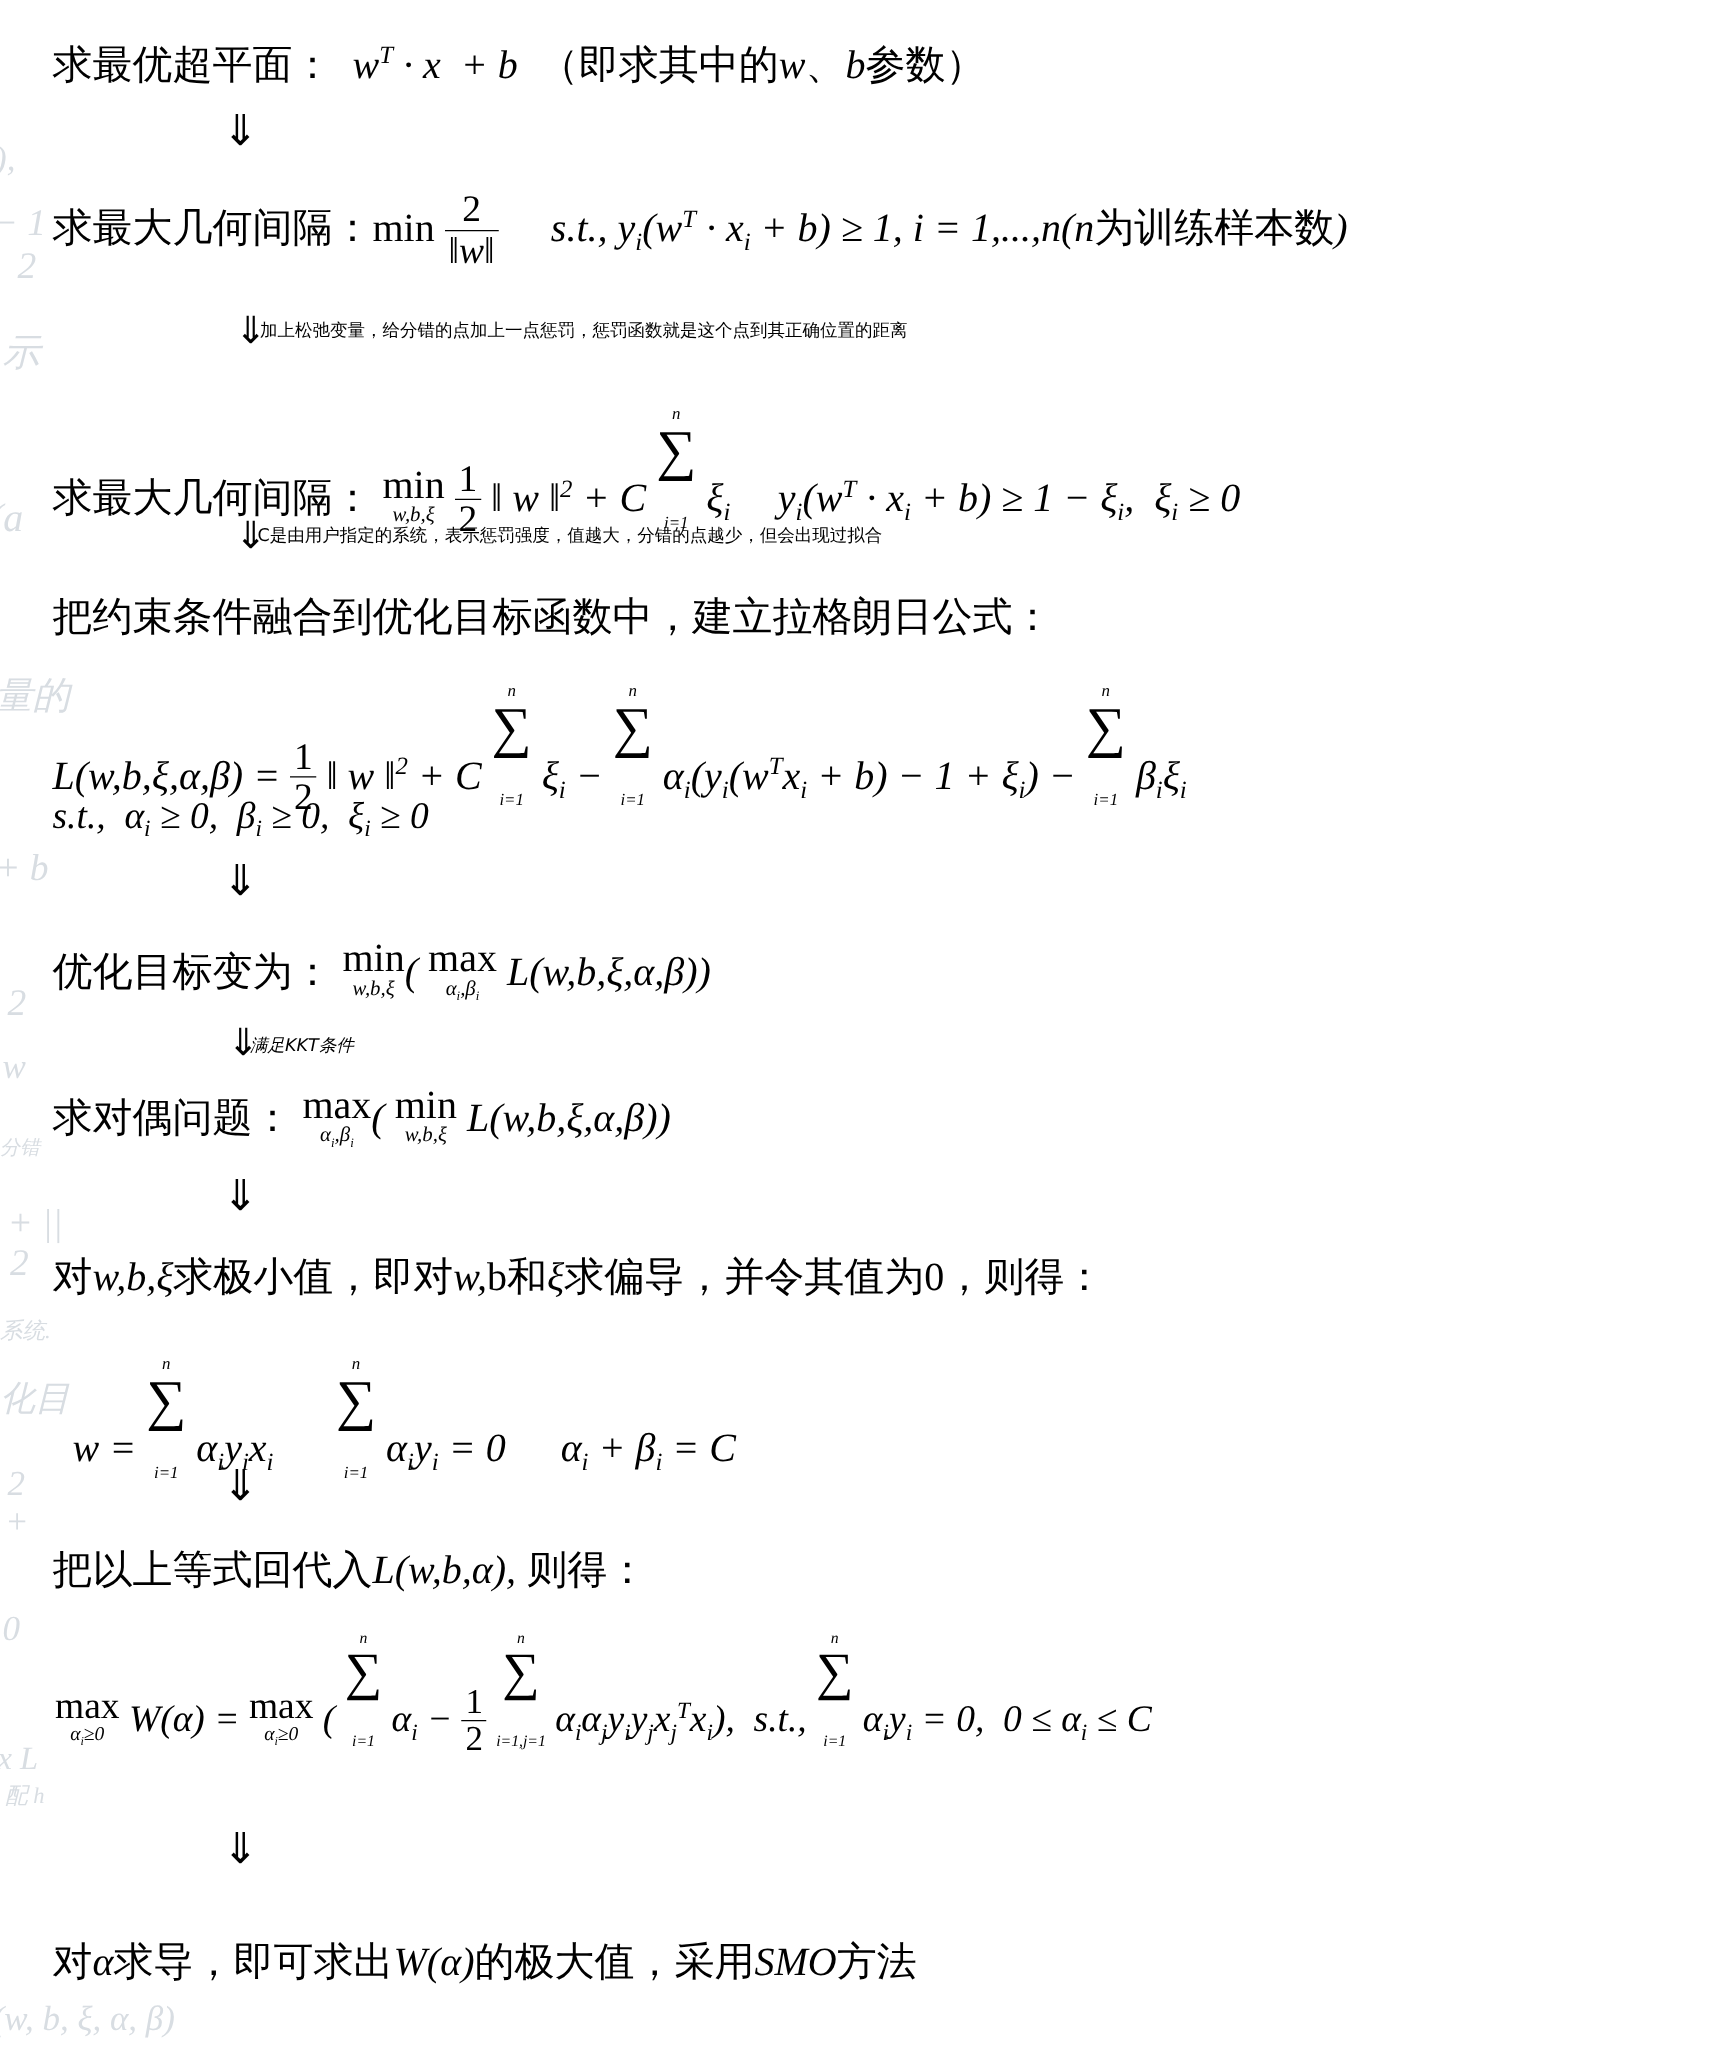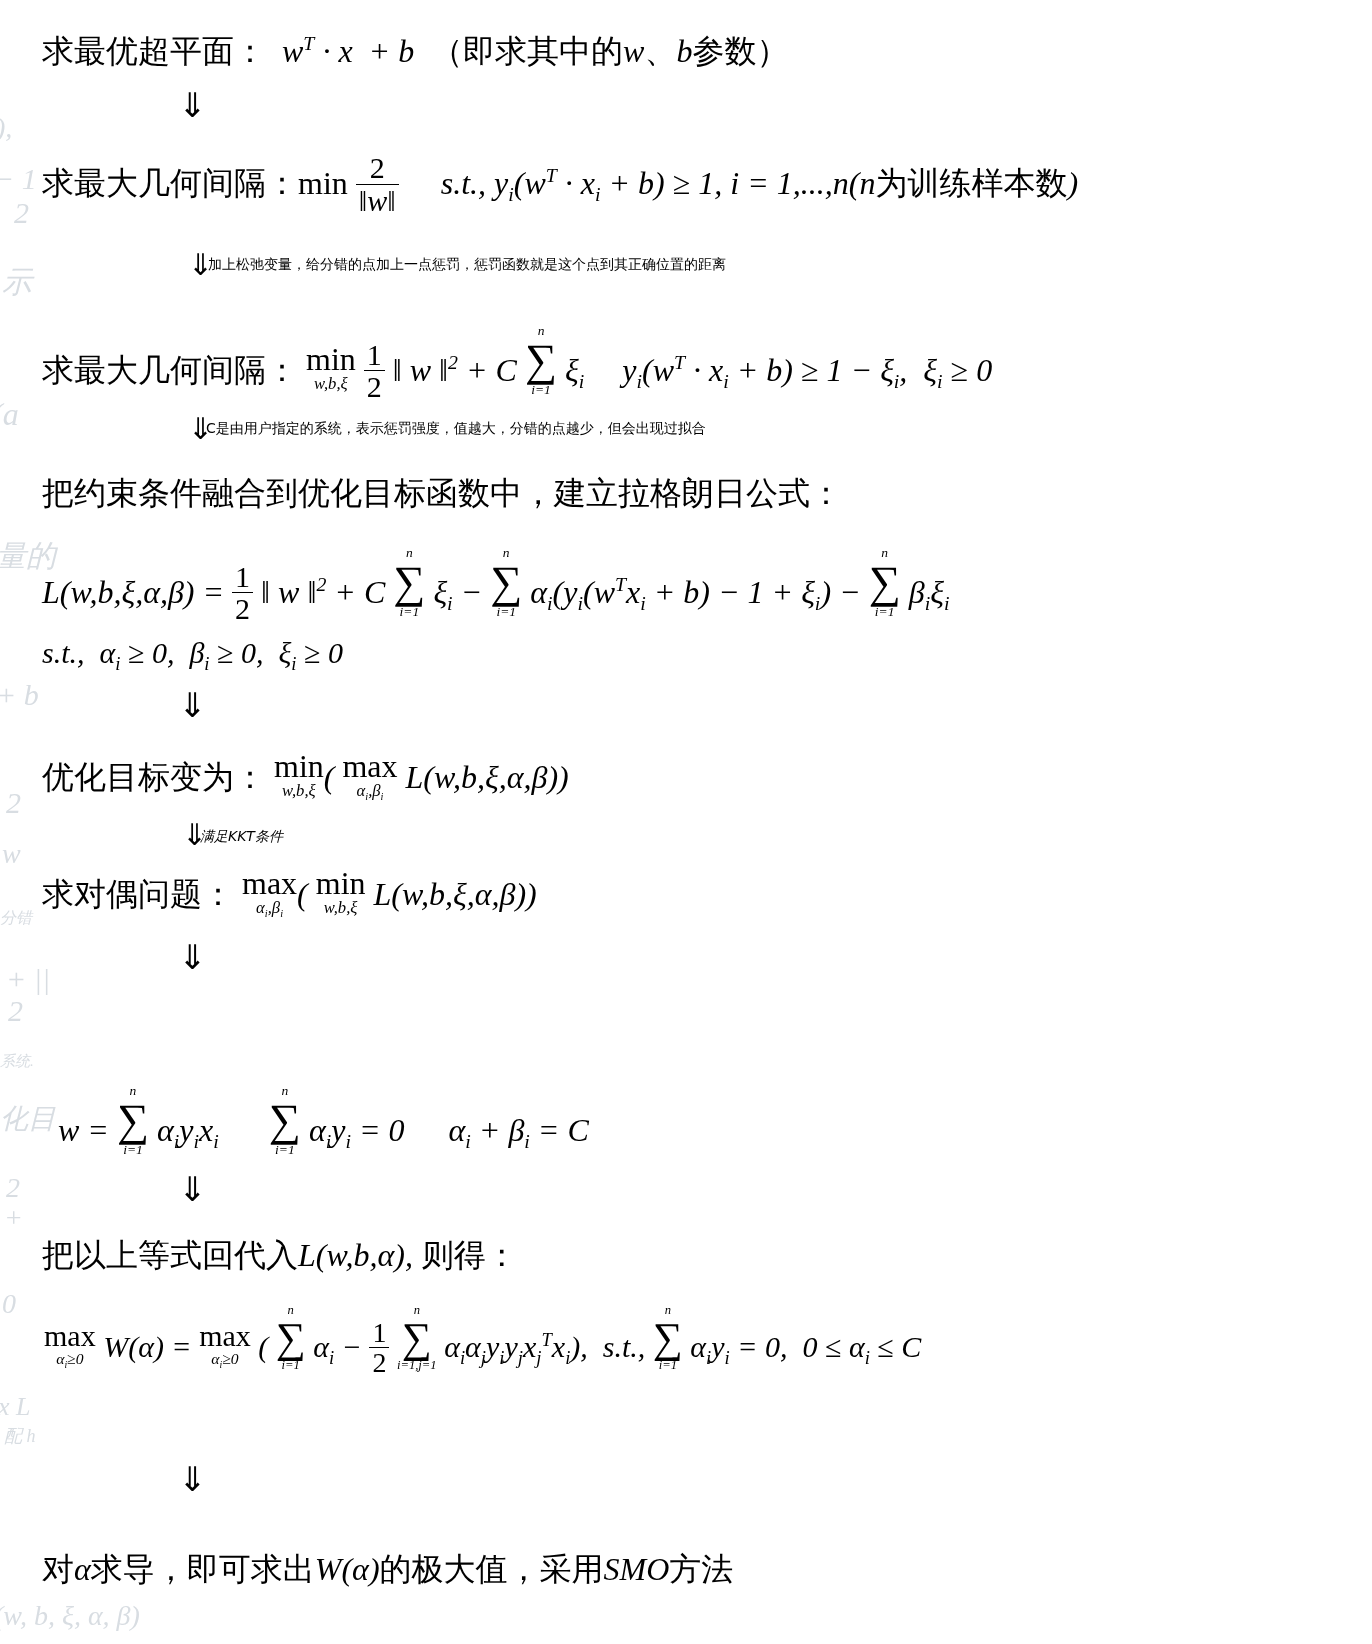--- a/index.html
+++ b/index.html
@@ -77,21 +77,21 @@
   
   .sum {
     display: inline-block;
     text-align: center;
     vertical-align: -0.42em;
     line-height: 1;
     font-style: normal;
   }
   .sum .top { display: block; font-size: 0.45em; font-style: italic; }
   .sum .sig { display: block; font-size: 1.5em; font-family: "Liberation Serif", serif; }
-  .sum .bot { display: block; font-size: 0.45em; font-style: italic; }
+  .sum .bot { display: block; font-size: 0.45em; font-style: italic; margin-top: 28px; }
   
   .oplim {
     display: inline-block;
     text-align: center;
     vertical-align: -0.25em;
     line-height: 1.02;
   }
   .oplim .op { display: block; font-style: normal; }
   .oplim .sub { display: block; font-size: 0.52em; font-style: italic; }
   sub { font-size: 0.62em; font-style: italic; }
@@ -107,21 +107,21 @@
   <div class="ghost" style="left:14px; top:196px; font-size:30px;">2</div>
   <div class="ghost" style="left:2px; top:262px; font-size:30px;">示</div>
   <div class="ghost" style="left:-8px; top:396px; font-size:32px;">(a</div>
   <div class="ghost" style="left:-4px; top:536px; font-size:30px;">量的</div>
   <div class="ghost" style="left:-4px; top:678px; font-size:30px;">+ b</div>
   <div class="ghost" style="left:6px; top:786px; font-size:30px;">2</div>
   <div class="ghost" style="left:2px; top:838px; font-size:28px;">w</div>
   <div class="ghost" style="left:0px; top:908px; font-size:16px;">分错</div>
   <div class="ghost" style="left:6px; top:962px; font-size:30px;">+ ||</div>
   <div class="ghost" style="left:8px; top:994px; font-size:30px;">2</div>
-  <div class="ghost" style="left:0px; top:1052px; font-size:15px;">系统.</div>
+  <div class="ghost" style="left:0px; top:1052px; font-size:18px;">系统.</div>
   <div class="ghost" style="left:0px; top:1100px; font-size:28px;">化目</div>
   <div class="ghost" style="left:6px; top:1172px; font-size:28px;">2</div>
   <div class="ghost" style="left:4px; top:1202px; font-size:28px;">+</div>
   <div class="ghost" style="left:2px; top:1288px; font-size:28px;">0</div>
   <div class="ghost" style="left:-2px; top:1392px; font-size:26px;">x  L</div>
   <div class="ghost" style="left:4px; top:1424px; font-size:18px;">配 h</div>
   <div class="ghost" style="left:-6px; top:1600px; font-size:28px;">(w, b, ξ, α, β)</div>
 
 
   <div class="line" style="left:42px; top:30px; font-size:32px;">
@@ -197,20 +197,23 @@
 
   <div class="line" style="left:42px; top:867px; font-size:32px;">
     <span class="cjk">求对偶问题：</span>
     <span class="oplim"><span class="op">max</span><span class="sub">α<sub>i</sub>,β<sub>i</sub></span></span><span class="math">(</span>
     <span class="oplim"><span class="op">min</span><span class="sub">w,b,ξ</span></span>
     <span class="math">L(w,b,ξ,α,β))</span>
   </div>
 
   <div class="arrow" style="left:178px; top:940px;">⇓</div>
 
+  <div class="line" style="left:42px; top:1000px; font-size:32px;">
+    <span class="cjk">对</span><span class="math">w,b,ξ</span><span class="cjk">求极小值，即对</span><span class="math">w,</span><span class="upr" style="font-family:'Liberation Serif',serif;">b</span><span class="cjk">和</span><span class="math">ξ</span><span class="cjk">求偏导，并令其值为</span><span class="math upr" style="font-style:normal">0</span><span class="cjk">，则得：</span>
+  </div>
 
   <div class="line" style="left:58px; top:1084px; font-size:32px;">
     <span class="math">w =</span>
     <span class="sum" style="font-size:30px;"><span class="top">n</span><span class="sig">∑</span><span class="bot">i=1</span></span>
     <span class="math">α<sub>i</sub>y<sub>i</sub>x<sub>i</sub></span>
     <span style="display:inline-block; width:34px;"></span>
     <span class="sum" style="font-size:30px;"><span class="top">n</span><span class="sig">∑</span><span class="bot">i=1</span></span>
     <span class="math">α<sub>i</sub>y<sub>i</sub> = 0</span>
     <span style="display:inline-block; width:28px;"></span>
     <span class="math">α<sub>i</sub> + β<sub>i</sub> = C</span>

